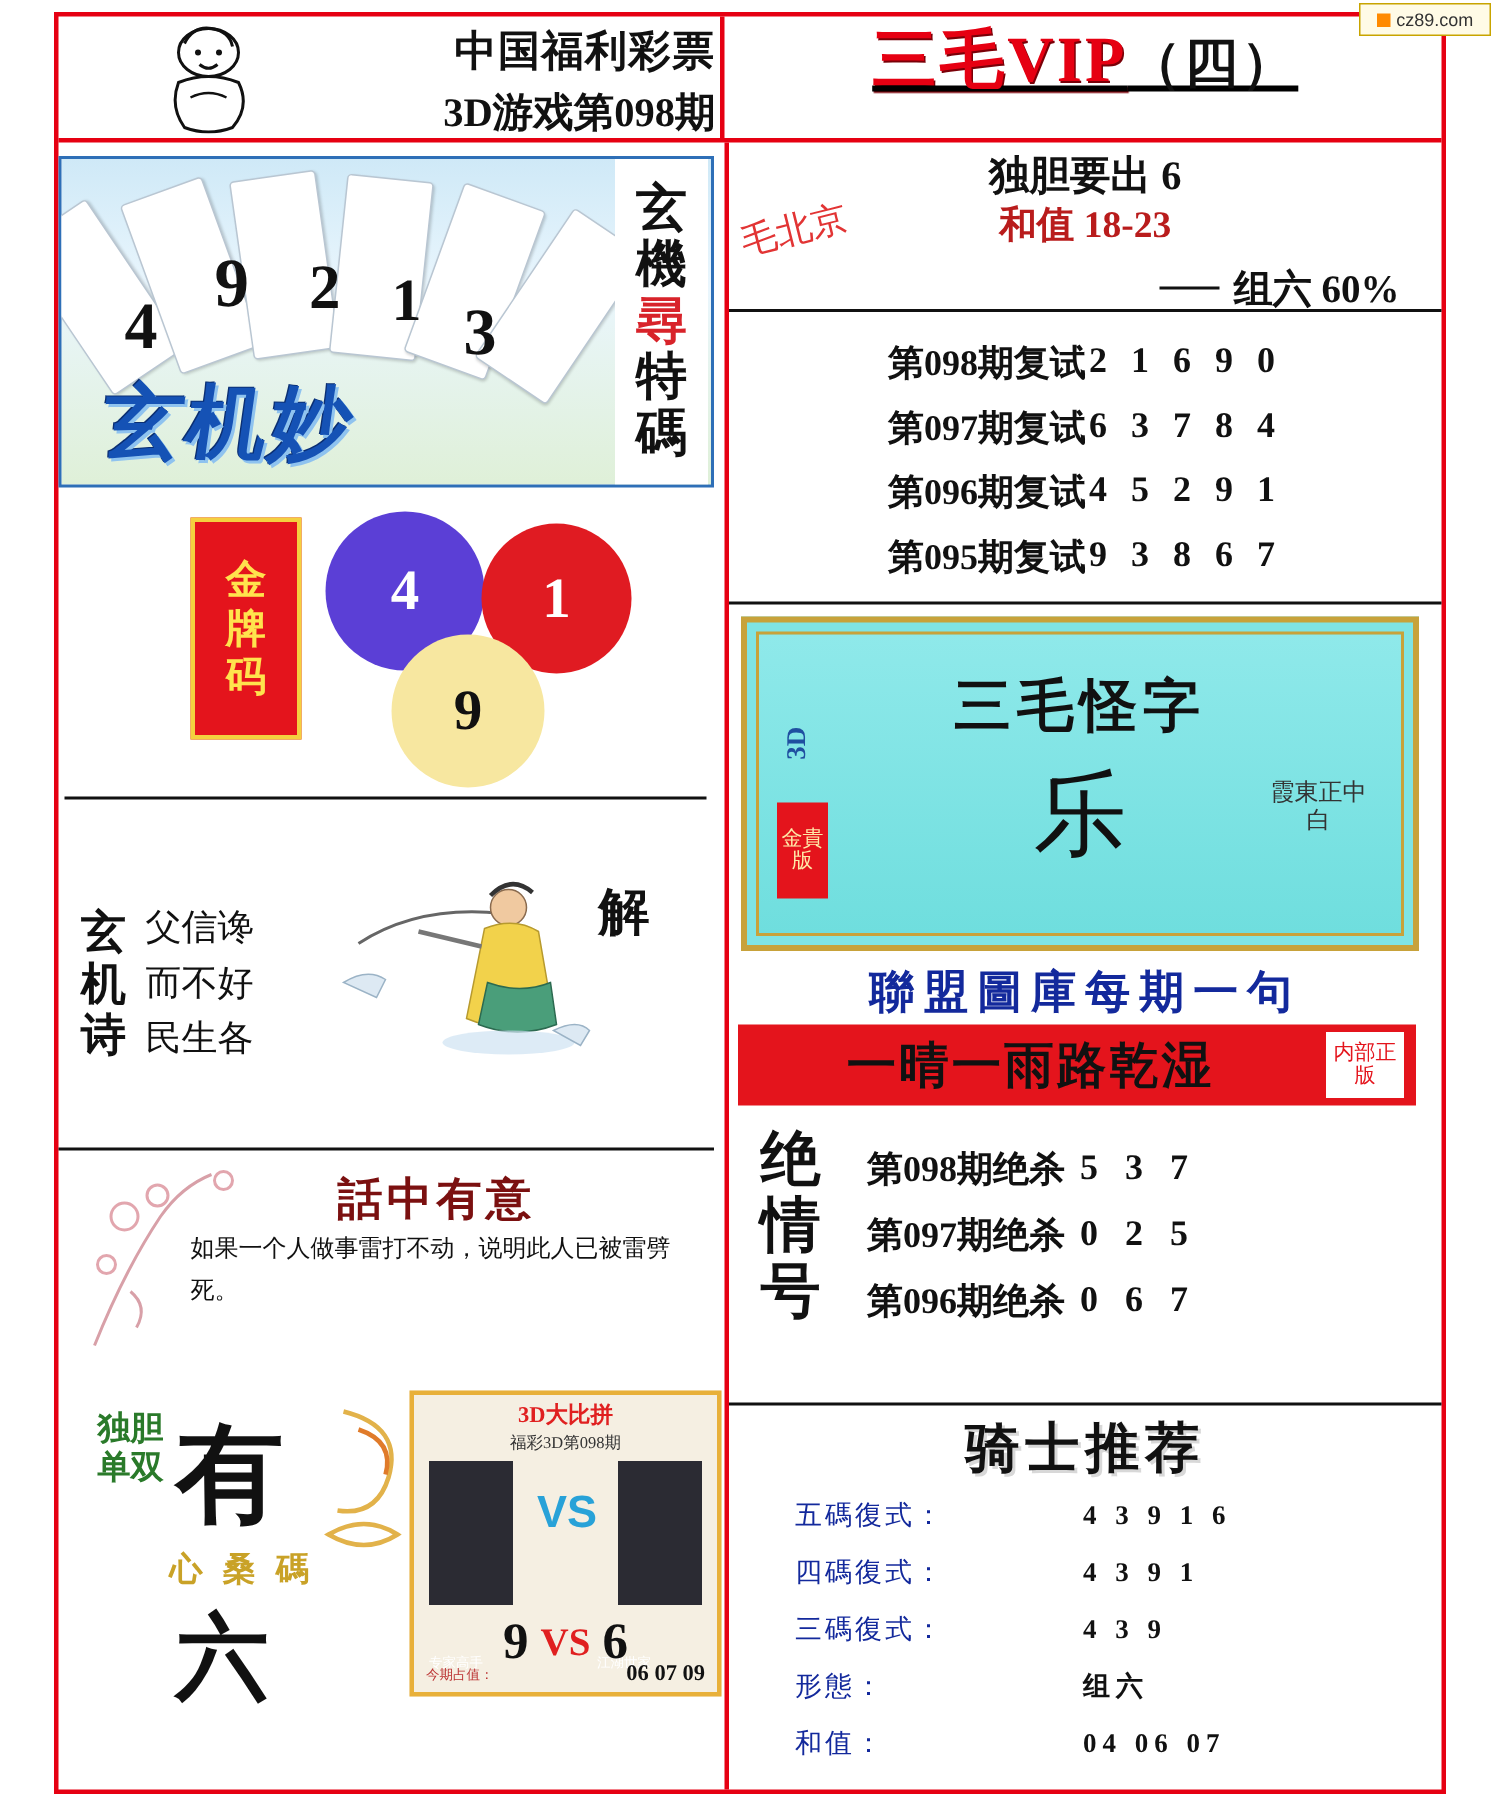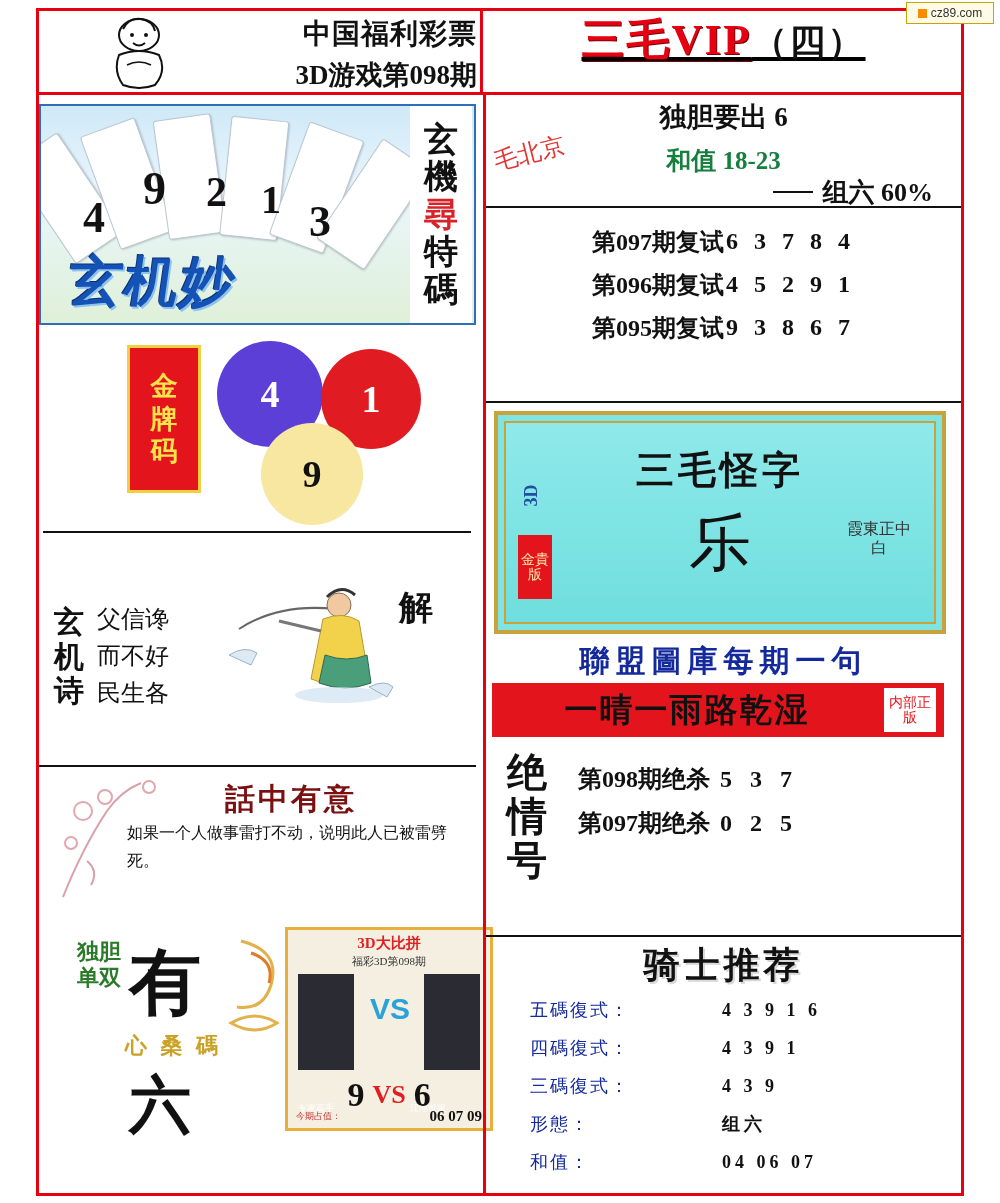--- a/index.html
+++ b/index.html
@@ -69,21 +69,21 @@
   .jie{position:absolute;left:360px;top:40px;font-size:34px;font-weight:bold;color:#111;}
   .scholar{position:absolute;left:180px;top:24px;width:180px;height:150px;}
 
   
   .huazhong{position:absolute;left:0;top:676px;width:437px;height:150px;}
   .hz-title{position:absolute;left:186px;top:8px;font-size:30px;font-weight:bold;color:#7b1010;letter-spacing:3px;}
   .hz-text{position:absolute;left:88px;top:48px;width:330px;font-size:16px;color:#111;line-height:1.75;}
   .branch{position:absolute;left:14px;top:6px;width:150px;height:130px;}
 
   
-  .botL{position:absolute;left:12px;top:826px;width:437px;height:270px;}
+  .botL{position:absolute;left:0;top:826px;width:437px;height:270px;}
   .dudan{position:absolute;left:26px;top:18px;width:44px;text-align:center;font-size:22px;font-weight:bold;color:#2a7a2a;line-height:1.2;}
   .you{position:absolute;left:78px;top:14px;font-size:72px;font-weight:bold;color:#111;}
   .liu{position:absolute;left:78px;top:142px;font-size:62px;font-weight:bold;color:#111;}
   .xinshuima{position:absolute;left:74px;top:110px;font-size:22px;font-weight:bold;color:#c9a227;letter-spacing:4px;}
   .swirl{position:absolute;left:170px;top:10px;width:100px;height:120px;}
   .poster{position:absolute;left:234px;top:6px;width:208px;height:204px;border:3px solid #e8b03a;box-sizing:border-box;background:#f5efe2;overflow:hidden;}
   .poster .ptitle{position:absolute;left:0;top:4px;width:100%;text-align:center;font-size:15px;font-weight:bold;color:#e02020;}
   .poster .psub{position:absolute;left:0;top:24px;width:100%;text-align:center;font-size:11px;color:#333;}
   .poster .pL,.poster .pR{position:absolute;top:44px;width:56px;height:96px;background:#2b2b33;}
   .poster .pL{left:10px;}
@@ -95,21 +95,21 @@
   .poster .vsrow .n{font-size:34px;font-weight:bold;color:#111;}
   .poster .vsrow .v{font-size:26px;font-weight:bold;color:#e02020;}
   .poster .foot{position:absolute;left:0;bottom:3px;width:100%;display:flex;align-items:center;justify-content:space-between;padding:0 8px;box-sizing:border-box;}
   .poster .foot .fl{font-size:9px;color:#b33;}
   .poster .foot .fr{font-size:15px;font-weight:bold;color:#111;}
 
   
   .colR{position:absolute;left:483px;top:95px;width:478px;height:1098px;border-left:3px solid #e60012;box-sizing:border-box;}
   .topbox{position:absolute;left:0;top:0;width:475px;height:113px;border-bottom:2px solid #111;box-sizing:border-box;}
   .tb1{position:absolute;left:0;top:4px;width:100%;text-align:center;font-size:27px;font-weight:bold;color:#111;}
-  .tb2{position:absolute;left:0;top:38px;width:100%;text-align:center;font-size:25px;font-weight:bold;color:#15803d;margin-top:11px;}
+  .tb2{position:absolute;left:0;top:38px;width:100%;text-align:center;font-size:25px;font-weight:bold;color:#b91c1c;}
   .tb3{position:absolute;right:28px;top:80px;font-size:26px;font-weight:bold;color:#111;}
   .tb3 .ul{border-top:2px solid #111;display:inline-block;width:40px;height:2px;vertical-align:6px;margin-right:10px;}
   .stamp{position:absolute;left:10px;top:36px;width:120px;height:60px;color:#d11;font-size:24px;transform:rotate(-14deg);
          font-family:"Liberation Serif",serif;opacity:.85;}
 
   .fushi{position:absolute;left:0;top:115px;width:475px;height:193px;border-bottom:2px solid #111;box-sizing:border-box;padding-top:10px;}
   .frow{display:flex;align-items:center;justify-content:center;height:43px;font-size:24px;font-weight:bold;color:#111;}
   .frow .nums{letter-spacing:5px;margin-left:2px;}
 
   
@@ -288,20 +288,24 @@
 
     <div class="topbox">
       <div class="stamp">毛北京</div>
       <div class="tb1">独胆要出 6</div>
       <div class="tb2">和值 18-23</div>
       <div class="tb3"><span class="ul"></span><span>组六 60%</span></div>
     </div>
 
     <div class="fushi">
       <div class="frow">
+        <span>第098期复试</span>
+        <span class="nums">2 1 6 9 0</span>
+      </div>
+      <div class="frow">
         <span>第097期复试</span>
         <span class="nums">6 3 7 8 4</span>
       </div>
       <div class="frow">
         <span>第096期复试</span>
         <span class="nums">4 5 2 9 1</span>
       </div>
       <div class="frow">
         <span>第095期复试</span>
         <span class="nums">9 3 8 6 7</span>
@@ -333,20 +337,24 @@
       </div>
       <div class="jq-rows">
         <div class="r">
           <span>第098期绝杀</span>
           <span class="nums">5 3 7</span>
         </div>
         <div class="r">
           <span>第097期绝杀</span>
           <span class="nums">0 2 5</span>
         </div>
+        <div class="r">
+          <span>第096期绝杀</span>
+          <span class="nums">0 6 7</span>
+        </div>
       </div>
     </div>
 
     <div class="qishi">
       <div class="qs-title">骑士推荐</div>
       <div class="qs-rows">
         <div class="r">
           <span class="lab">五碼復式：</span>
           <span class="val">4 3 9 1 6</span>
         </div>

